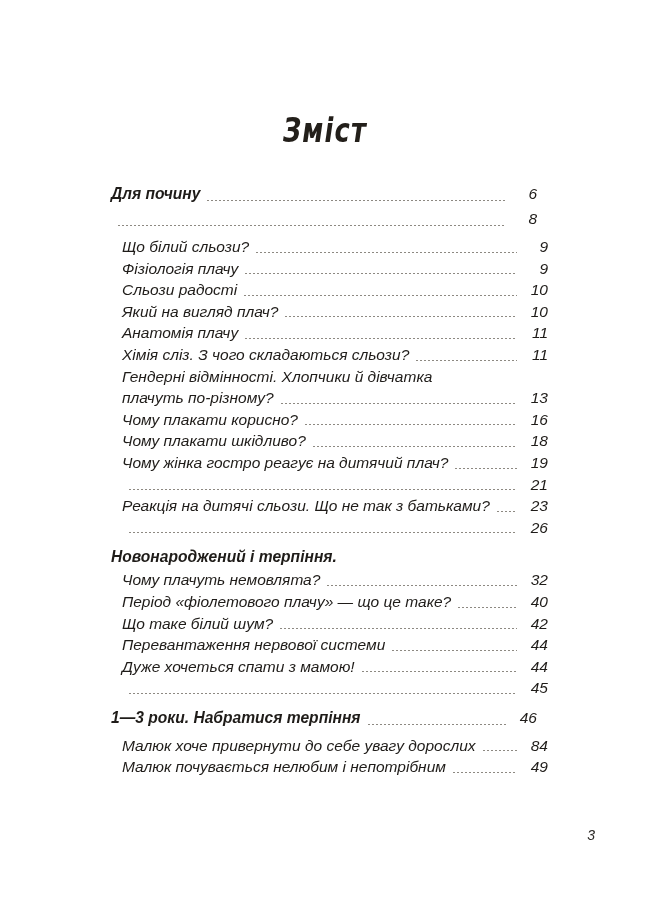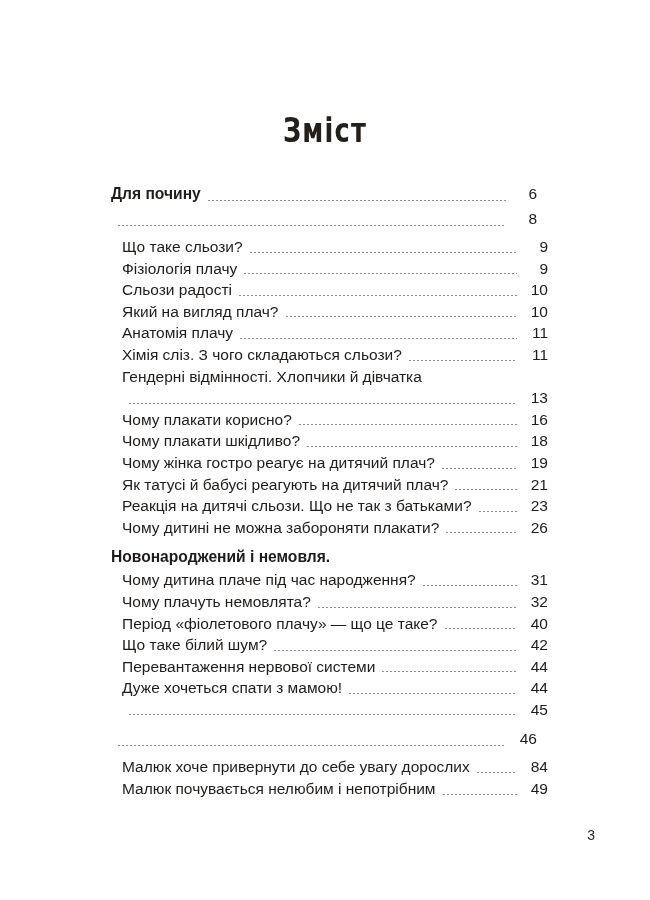--- a/index.html
+++ b/index.html
@@ -15,20 +15,21 @@
     color: #1c1a17;
     overflow: hidden;
     position: relative;
   }
 
   .page {
     position: absolute;
     inset: 0;
     width: 650px;
     height: 900px;
+    font-style: italic;
   }
 
   
   .toc-title {
     position: absolute;
     top: 112px;
     left: 0;
     width: 650px;
     text-align: center;
     font-family: "DejaVu Sans", sans-serif;
@@ -137,21 +138,21 @@
       <div class="toc-row level-chapter">
         <span class="toc-text">Для почину</span>
         <span class="toc-leader"></span>
         <span class="toc-page">6</span>
       </div>
       <div class="toc-row level-chapter gap-after">
         <span class="toc-leader"></span>
         <span class="toc-page">8</span>
       </div>
       <div class="toc-row level-section">
-        <span class="toc-text">Що таке сльози?</span>
+        <span class="toc-text">Що білий сльози?</span>
         <span class="toc-leader"></span>
         <span class="toc-page">9</span>
       </div>
       <div class="toc-row level-section">
         <span class="toc-text">Фізіологія плачу</span>
         <span class="toc-leader"></span>
         <span class="toc-page">9</span>
       </div>
       <div class="toc-row level-section">
         <span class="toc-text">Сльози радості</span>
@@ -171,63 +172,57 @@
       <div class="toc-row level-section">
         <span class="toc-text">Хімія сліз. З чого складаються сльози?</span>
         <span class="toc-leader"></span>
         <span class="toc-page">11</span>
       </div>
       <div class="toc-row level-section no-leader">
         <span class="toc-text">Гендерні відмінності. Хлопчики й дівчатка</span>
         <span class="toc-page"></span>
       </div>
       <div class="toc-row level-section">
+        <span class="toc-text">плачуть по-різному?</span>
         <span class="toc-leader"></span>
         <span class="toc-page">13</span>
       </div>
       <div class="toc-row level-section">
         <span class="toc-text">Чому плакати корисно?</span>
         <span class="toc-leader"></span>
         <span class="toc-page">16</span>
       </div>
       <div class="toc-row level-section">
         <span class="toc-text">Чому плакати шкідливо?</span>
         <span class="toc-leader"></span>
         <span class="toc-page">18</span>
       </div>
       <div class="toc-row level-section">
         <span class="toc-text">Чому жінка гостро реагує на дитячий плач?</span>
         <span class="toc-leader"></span>
         <span class="toc-page">19</span>
       </div>
       <div class="toc-row level-section">
-        <span class="toc-text">Як татусі й бабусі реагують на дитячий плач?</span>
         <span class="toc-leader"></span>
         <span class="toc-page">21</span>
       </div>
       <div class="toc-row level-section">
         <span class="toc-text">Реакція на дитячі сльози. Що не так з батьками?</span>
         <span class="toc-leader"></span>
         <span class="toc-page">23</span>
       </div>
       <div class="toc-row level-section">
-        <span class="toc-text">Чому дитині не можна забороняти плакати?</span>
         <span class="toc-leader"></span>
         <span class="toc-page">26</span>
       </div>
       <div class="toc-row level-chapter no-leader gap-before">
-        <span class="toc-text">Новонароджений і немовля.</span>
+        <span class="toc-text">Новонароджений і терпіння.</span>
         <span class="toc-page"></span>
       </div>
       <div class="toc-row level-section">
-        <span class="toc-text">Чому дитина плаче під час народження?</span>
-        <span class="toc-leader"></span>
-        <span class="toc-page">31</span>
-      </div>
-      <div class="toc-row level-section">
         <span class="toc-text">Чому плачуть немовлята?</span>
         <span class="toc-leader"></span>
         <span class="toc-page">32</span>
       </div>
       <div class="toc-row level-section">
         <span class="toc-text">Період «фіолетового плачу» — що це таке?</span>
         <span class="toc-leader"></span>
         <span class="toc-page">40</span>
       </div>
       <div class="toc-row level-section">
@@ -243,20 +238,21 @@
       <div class="toc-row level-section">
         <span class="toc-text">Дуже хочеться спати з мамою!</span>
         <span class="toc-leader"></span>
         <span class="toc-page">44</span>
       </div>
       <div class="toc-row level-section">
         <span class="toc-leader"></span>
         <span class="toc-page">45</span>
       </div>
       <div class="toc-row level-chapter gap-before gap-after">
+        <span class="toc-text">1—3 роки. Набратися терпіння</span>
         <span class="toc-leader"></span>
         <span class="toc-page">46</span>
       </div>
       <div class="toc-row level-section">
         <span class="toc-text">Малюк хоче привернути до себе увагу дорослих</span>
         <span class="toc-leader"></span>
         <span class="toc-page">84</span>
       </div>
       <div class="toc-row level-section">
         <span class="toc-text">Малюк почувається нелюбим і непотрібним</span>

